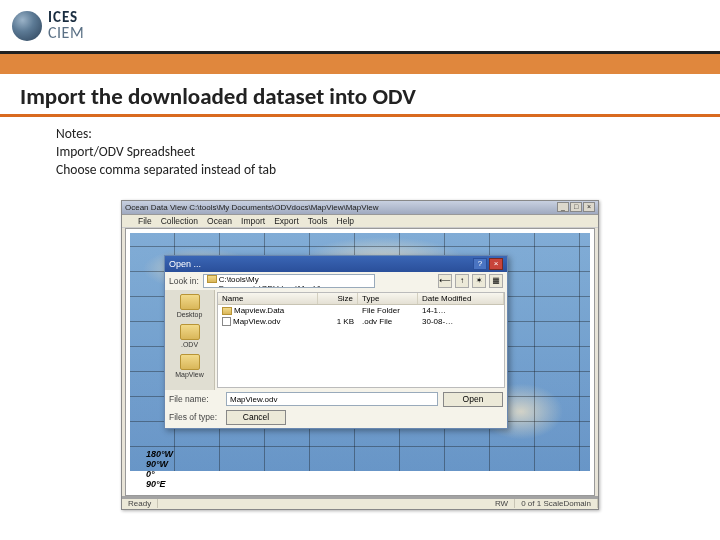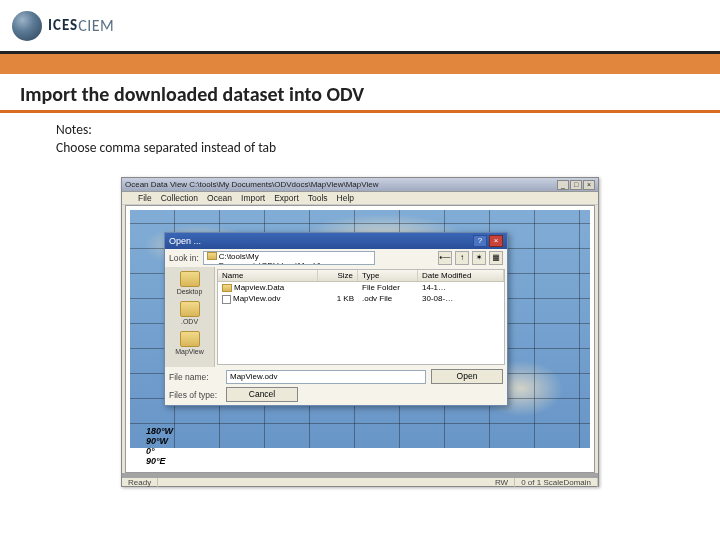--- a/index.html
+++ b/index.html
@@ -1,30 +1,30 @@
 <!DOCTYPE html>
 <html><head>
 <meta charset="utf-8">
 <style>
   * { margin: 0; padding: 0; box-sizing: border-box; }
   body { width: 720px; height: 540px; background: #fff; font-family: Calibri, Arial, sans-serif; position: relative; overflow: hidden; }
 
   
   .header { height: 54px; display: flex; align-items: center; padding-left: 12px; border-bottom: 3px solid #222; }
   .logo-circle { width: 30px; height: 30px; border-radius: 50%; background: radial-gradient(circle at 35% 30%, #9bb3c8 0%, #5c7a95 40%, #2b4057 100%); margin-right: 6px; }
-  .logo-text { display: flex; line-height: 1; }
+  .logo-text { display: flex; flex-direction: column; line-height: 1; }
   .logo-top { font-weight: 700; font-size: 15px; color: #1a2d40; letter-spacing: 1px; }
   .logo-bottom { font-weight: 400; font-size: 16px; color: #5a7085; letter-spacing: 0.5px; }
 
   
   .orange-band { height: 20px; background: #e0873d; }
 
   
   .title-bar { border-bottom: 3px solid #d96a1f; padding: 8px 20px 4px 20px; }
-  .title-text { font-size: 20px; font-weight: 700; color: #222; }
+  .title-text { font-size: 23px; font-weight: 700; color: #222; }
 
   
   .notes { padding: 8px 0 20px 56px; font-size: 13.5px; color: #222; line-height: 1.35; }
 
   
   .shot-wrap { display: flex; justify-content: center; }
   .odv-window { width: 478px; height: 310px; background: #e8e4d8; border: 1px solid #888; box-shadow: 1px 1px 3px rgba(0,0,0,0.3); position: relative; font-family: Tahoma, sans-serif; font-size: 9px; }
 
   
   .win-title { height: 14px; background: linear-gradient(to bottom, #c8d0e0, #a0aac0); display: flex; align-items: center; padding: 0 3px; color: #222; border-bottom: 1px solid #999; }
@@ -77,24 +77,24 @@
   .col-date { flex: 1; }
   .list-row { display: flex; font-size: 8px; padding: 1px 0; }
   .list-row .cell { padding: 0 4px; overflow: hidden; white-space: nowrap; }
   .fr-icon { width: 10px; height: 8px; display: inline-block; background: linear-gradient(#f2da8a,#d9b65a); border: 1px solid #b89436; margin-right: 2px; vertical-align: middle; }
   .fl-icon { width: 9px; height: 9px; display: inline-block; background: #fff; border: 1px solid #888; margin-right: 2px; vertical-align: middle; }
 
   .dlg-footer { height: 38px; padding: 2px 4px; display: flex; flex-direction: column; gap: 3px; }
   .ft-row { display: flex; align-items: center; gap: 5px; }
   .ft-row label { width: 52px; font-size: 8.5px; color: #444; }
   .ft-row .fld { flex: 1; height: 14px; background: #fff; border: 1px solid #9ab; font-size: 8px; padding: 0 3px; display: flex; align-items: center; }
-  .ft-row .btn { width: 72px; height: 15px; background: #ece9d8; border: 1px solid #888; font-size: 8.5px; text-align: center; line-height: 13px; }
-
-  
-  .statusbar { position: absolute; bottom: 0; left: 0; right: 0; height: 13px; background: #ece9d8; border-top: 5px solid #a3a3a3; display: flex; align-items: center; font-size: 8px; color: #444; }
+  .ft-row .btn { width: 60px; height: 15px; background: #ece9d8; border: 1px solid #888; font-size: 8.5px; text-align: center; line-height: 13px; }
+
+  
+  .statusbar { position: absolute; bottom: 0; left: 0; right: 0; height: 13px; background: #ece9d8; border-top: 3px solid #a3a3a3; display: flex; align-items: center; font-size: 8px; color: #444; }
   .statusbar .seg { padding: 0 6px; border-right: 1px solid #c8c4b4; }
   .statusbar .seg.r { margin-left: auto; }
 </style>
 </head>
 <body>
 
 <div class="header">
   <div class="logo-circle"></div>
   <div class="logo-text">
     <span class="logo-top">ICES</span>
@@ -102,20 +102,21 @@
   </div>
 </div>
 <div class="orange-band"></div>
 
 <div class="title-bar">
   <div class="title-text">Import the downloaded dataset into ODV</div>
 </div>
 
 <div class="notes">
   <div>Notes:</div>
+  <div>Import/ODV Spreadsheet</div>
   <div>Choose comma separated instead of tab</div>
 </div>
 
 <div class="shot-wrap">
   <div class="odv-window">
 
     <div class="win-title">
       <span>Ocean Data View  C:\tools\My Documents\ODVdocs\MapView\MapView</span>
       <div class="win-btns-sm">
         <div>_</div>

